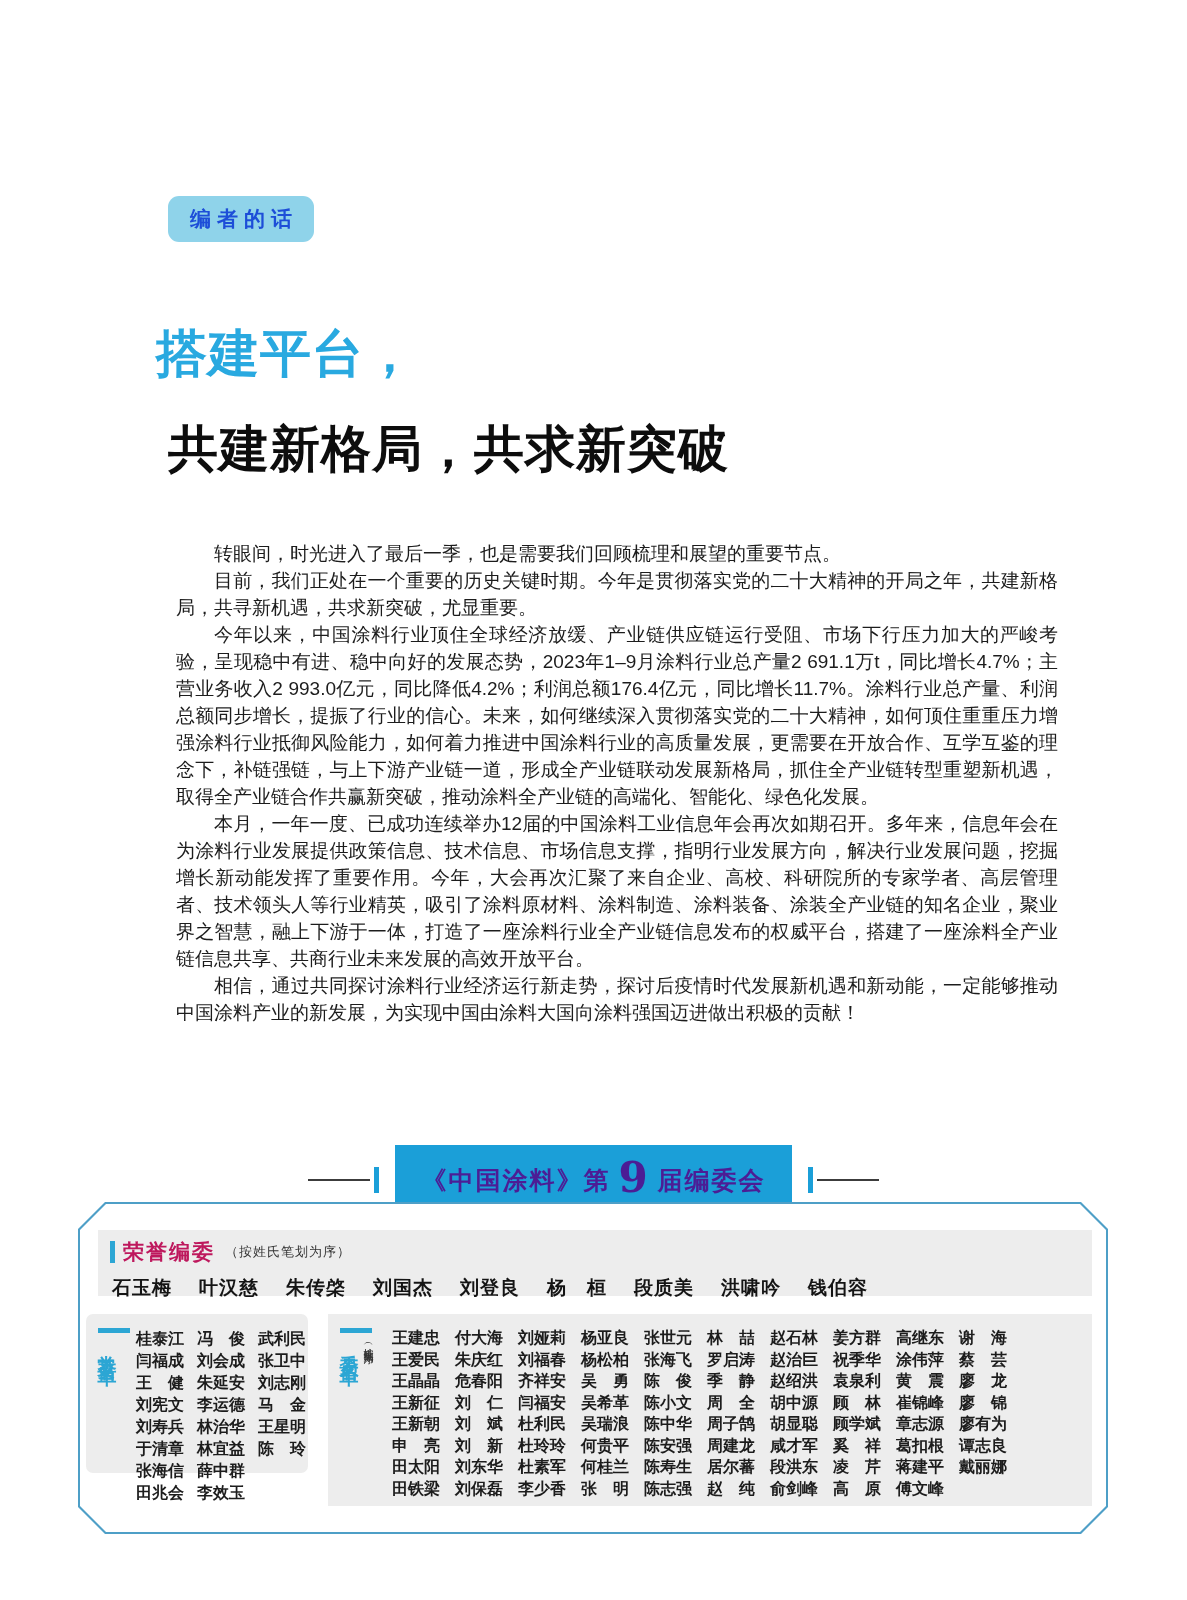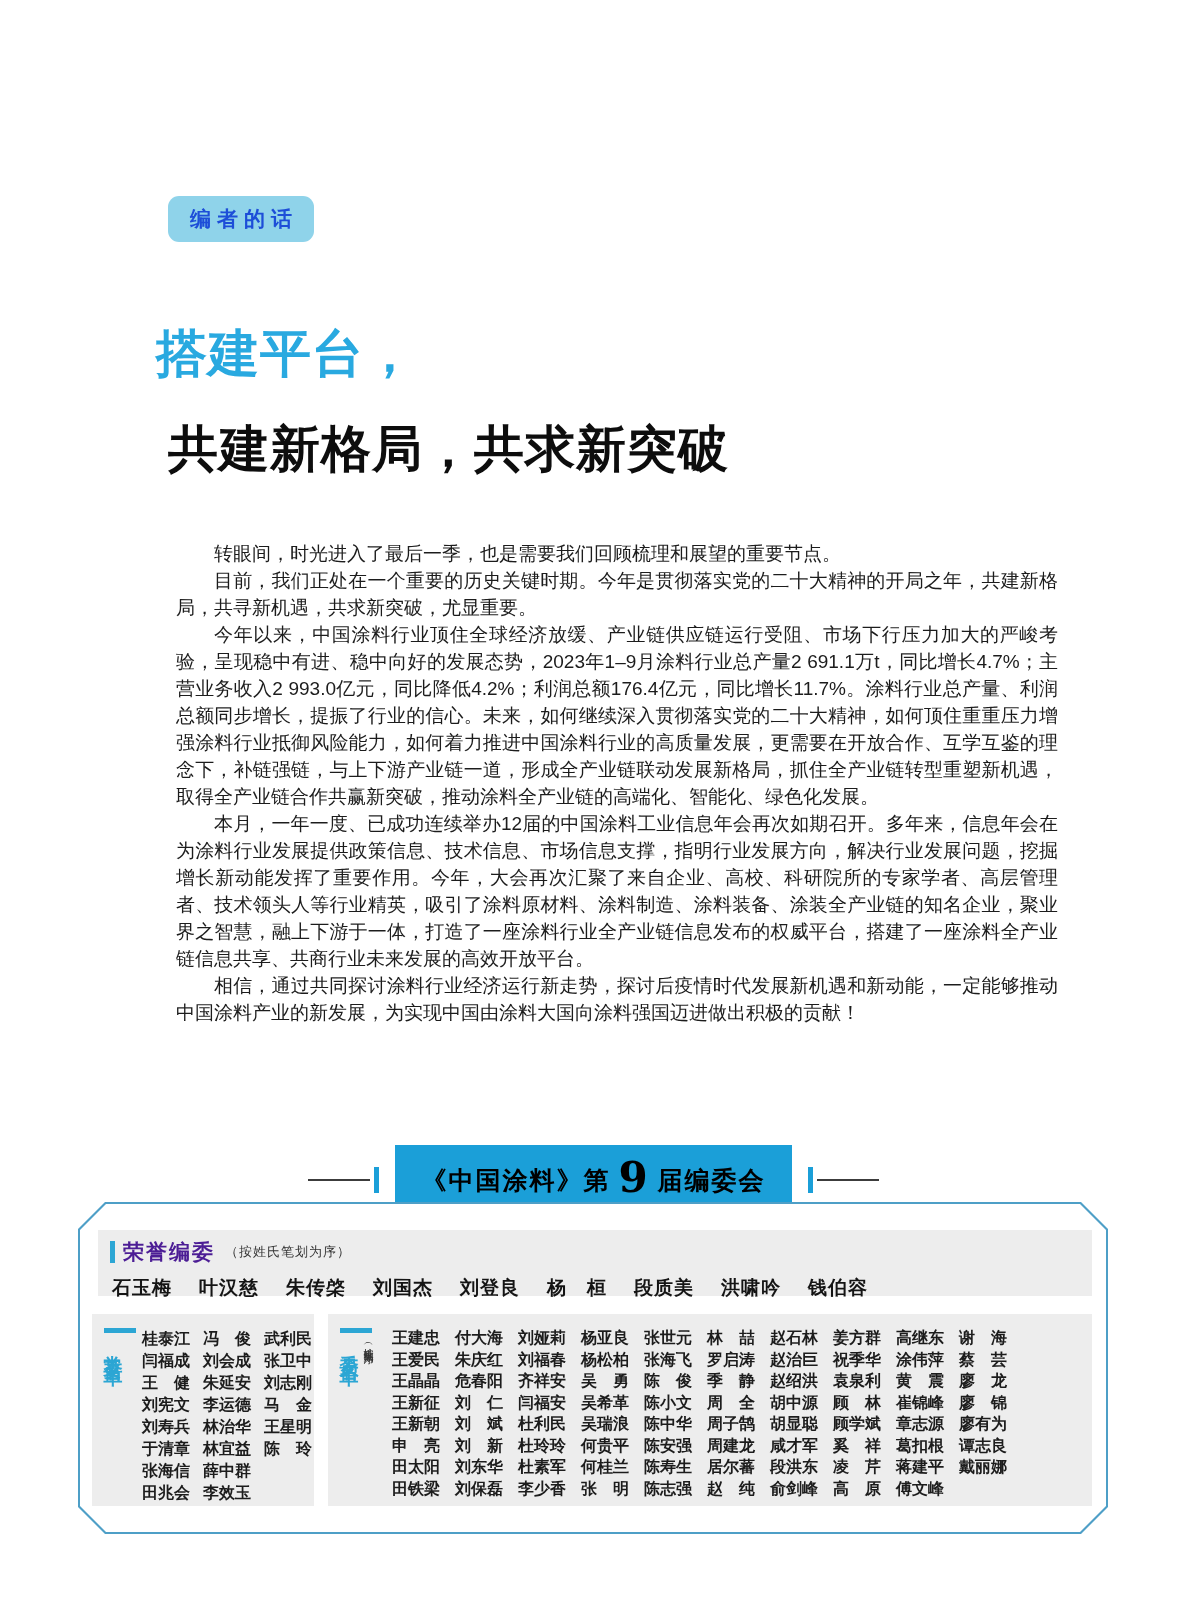--- a/index.html
+++ b/index.html
@@ -30,47 +30,47 @@
   }
   .body-copy p{margin:0;text-indent:2em;}
   
   .banner-row{
     position:absolute;left:0;top:1158px;width:1187px;height:44px;
     display:flex;align-items:center;justify-content:center;
   }
   .deco-line{width:62px;height:2px;background:#3c3c3c;}
   .deco-bar{width:5px;height:26px;background:#1b9fd8;margin:0 4px;}
   .banner-box{
-    background:#1b9fd8;color:#000000;
+    background:#1b9fd8;color:#4c1d95;
     font-size:25px;font-weight:800;letter-spacing:2px;
     padding:18px 26px;margin:0 12px;height:34px;
     display:flex;align-items:center;white-space:nowrap;
   }
   .banner-num{
     font-family:"DejaVu Serif",serif;font-size:42px;font-weight:700;
     line-height:30px;margin:0 8px;position:relative;top:-2px;
   }
   
   .committee-box{
     position:absolute;left:78px;top:1202px;width:1030px;height:332px;
     background:#4e9fc7;
     clip-path:polygon(27px 0,calc(100% - 27px) 0,100% 27px,100% calc(100% - 27px),calc(100% - 27px) 100%,27px 100%,0 calc(100% - 27px),0 27px);
   }
   .committee-inner{
     position:absolute;inset:2px;background:#ffffff;
     clip-path:polygon(26px 0,calc(100% - 26px) 0,100% 26px,100% calc(100% - 26px),calc(100% - 26px) 100%,26px 100%,0 calc(100% - 26px),0 26px);
   }
   .panel{position:absolute;background:#ededed;}
   .panel-honorary{left:18px;top:26px;width:994px;height:66px;}
-  .panel-standing{left:12px;top:110px;width:222px;height:192px;}
+  .panel-standing{left:6px;top:110px;width:222px;height:159px;border-radius:7px;}
   .panel-members{left:248px;top:110px;width:764px;height:192px;}
   
   .panel-header{display:flex;align-items:center;margin:8px 0 0 12px;}
   .vbar{width:5px;height:22px;background:#2ca6d4;margin-right:8px;}
-  .panel-label{color:#4c1d95;font-size:21px;font-weight:700;letter-spacing:2px;}
+  .panel-label{color:#be185d;font-size:21px;font-weight:700;letter-spacing:2px;}
   .panel-note{font-family:"Liberation Serif",serif;font-size:13px;color:#333;margin-left:10px;letter-spacing:1px;}
   .honorary-names{display:flex;margin:9px 0 0 14px;}
   .h-name{
     font-family:"Liberation Serif",serif;font-size:19px;font-weight:700;color:#141414;
     margin-right:27px;white-space:pre;letter-spacing:1px;
   }
   
   .v-label{position:absolute;left:10px;top:14px;display:flex;flex-direction:column;align-items:flex-start;}
   .hbar{width:32px;height:5px;background:#2ca6d4;margin-bottom:6px;margin-left:2px;}
   .v-row{display:flex;flex-direction:row;}

